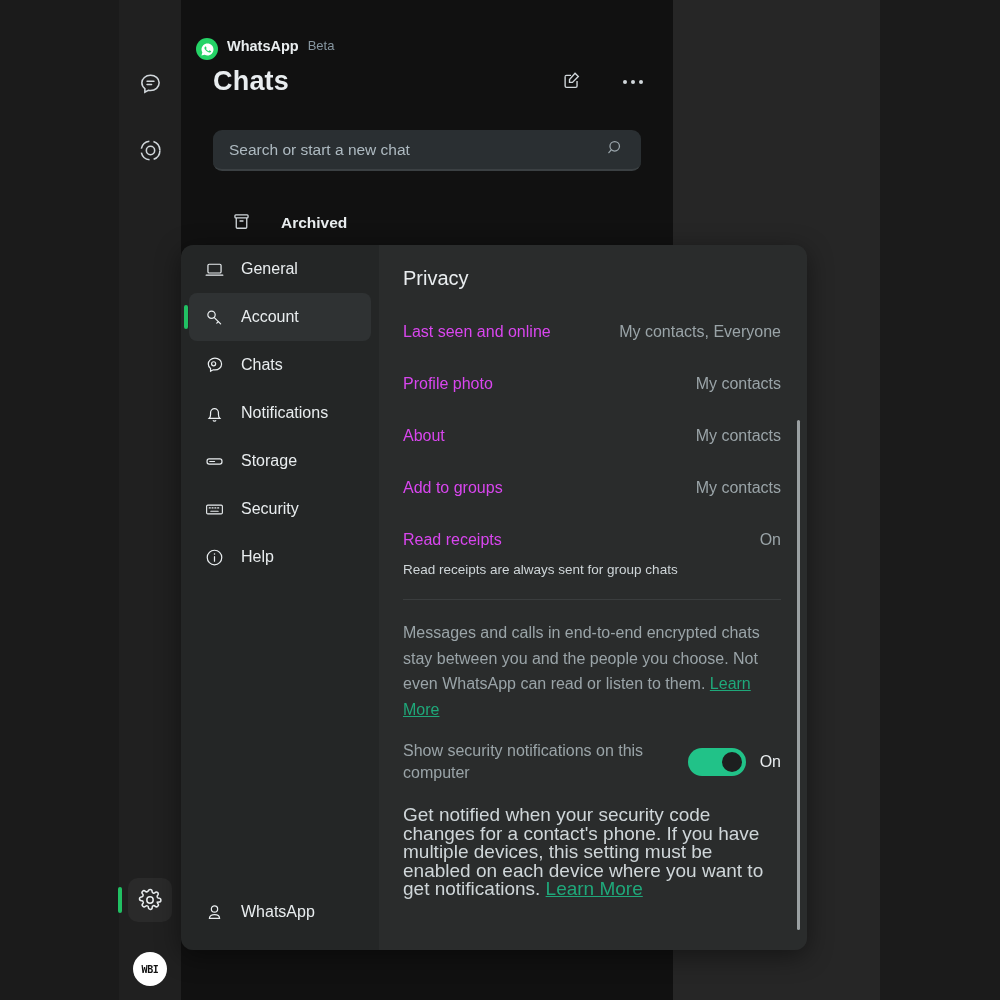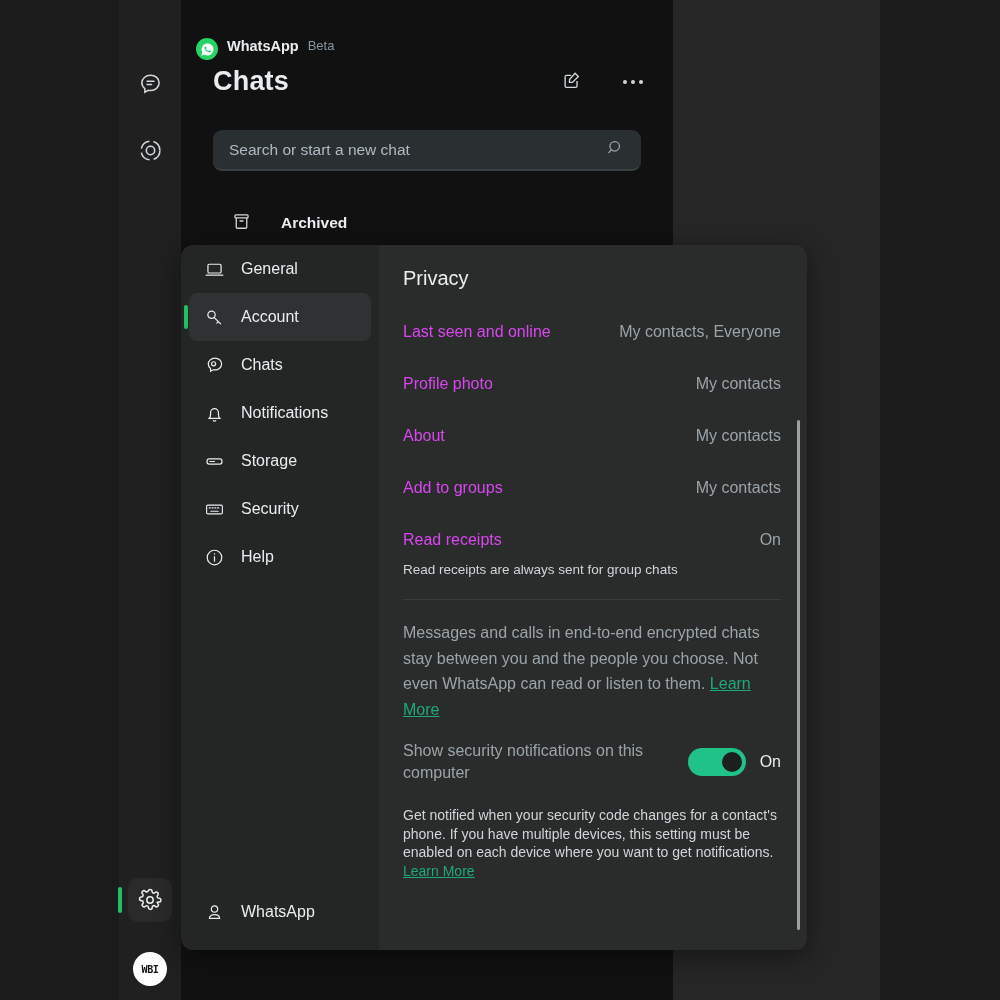--- a/index.html
+++ b/index.html
@@ -148,21 +148,21 @@
   .switch {
     width: 58px; height: 28px; border-radius: 14px; background: #21c288;
     position: relative; flex: none;
   }
   .switch .knob {
     position: absolute; right: 4px; top: 4px;
     width: 20px; height: 20px; border-radius: 50%; background: #1d1f1f;
   }
   .switch-state { font-size: 16px; color: #e9edef; }
   .footer-note {
-    font-size: 14px; line-height: 18.5px; color: #cfd6d9; margin-top: 22px;
+    font-size: 19px; line-height: 18.5px; color: #cfd6d9; margin-top: 22px;
   }
   .scroll-track {
     position: absolute; right: 7px; top: 175px; width: 3px; height: 510px;
     background: #b8bfc2; border-radius: 2px; opacity: .8;
   }
 </style>
 </head>
 <body>
 
 <div id="app">

